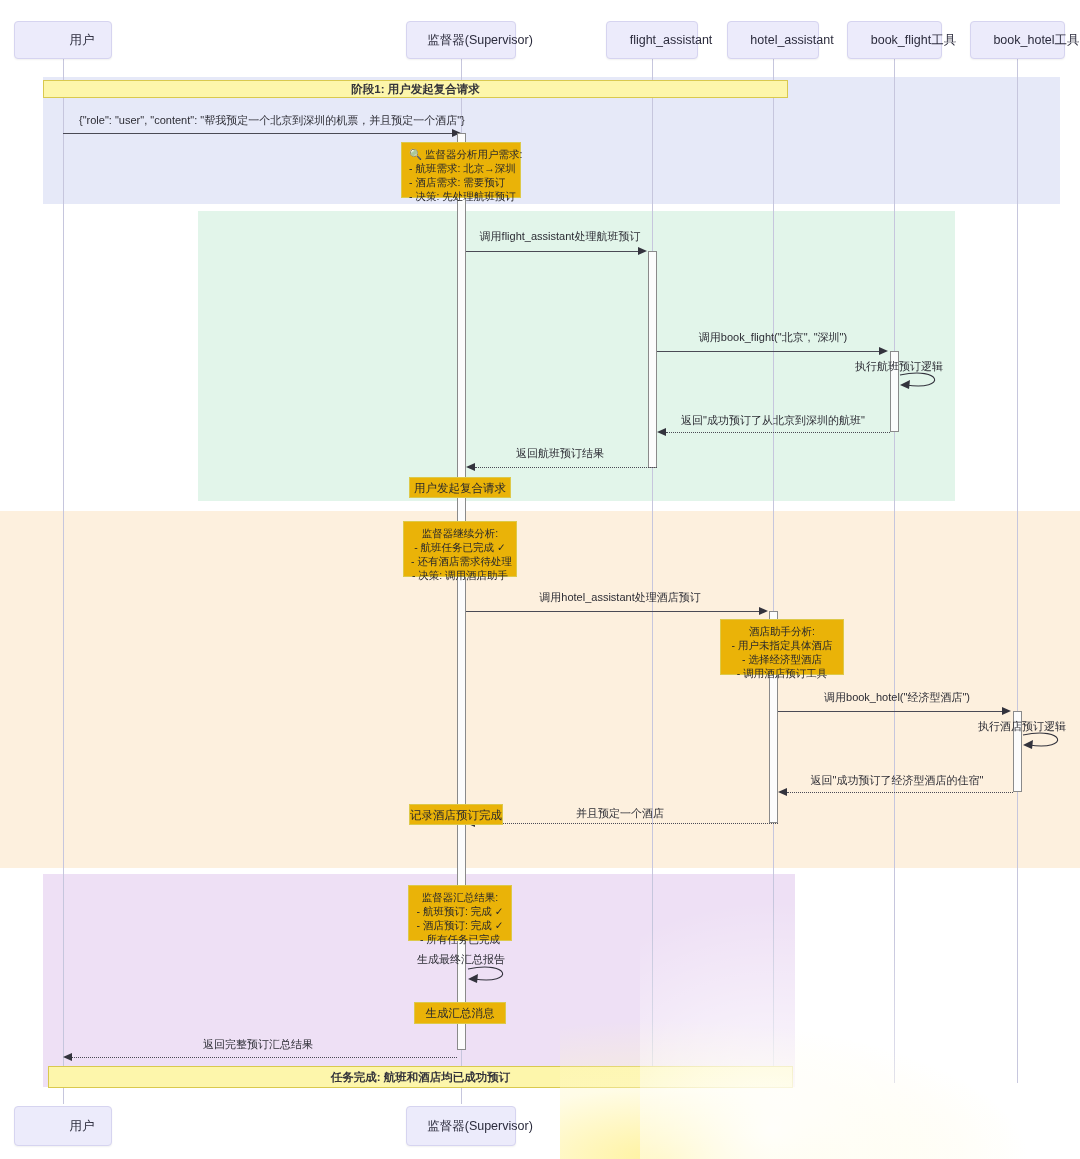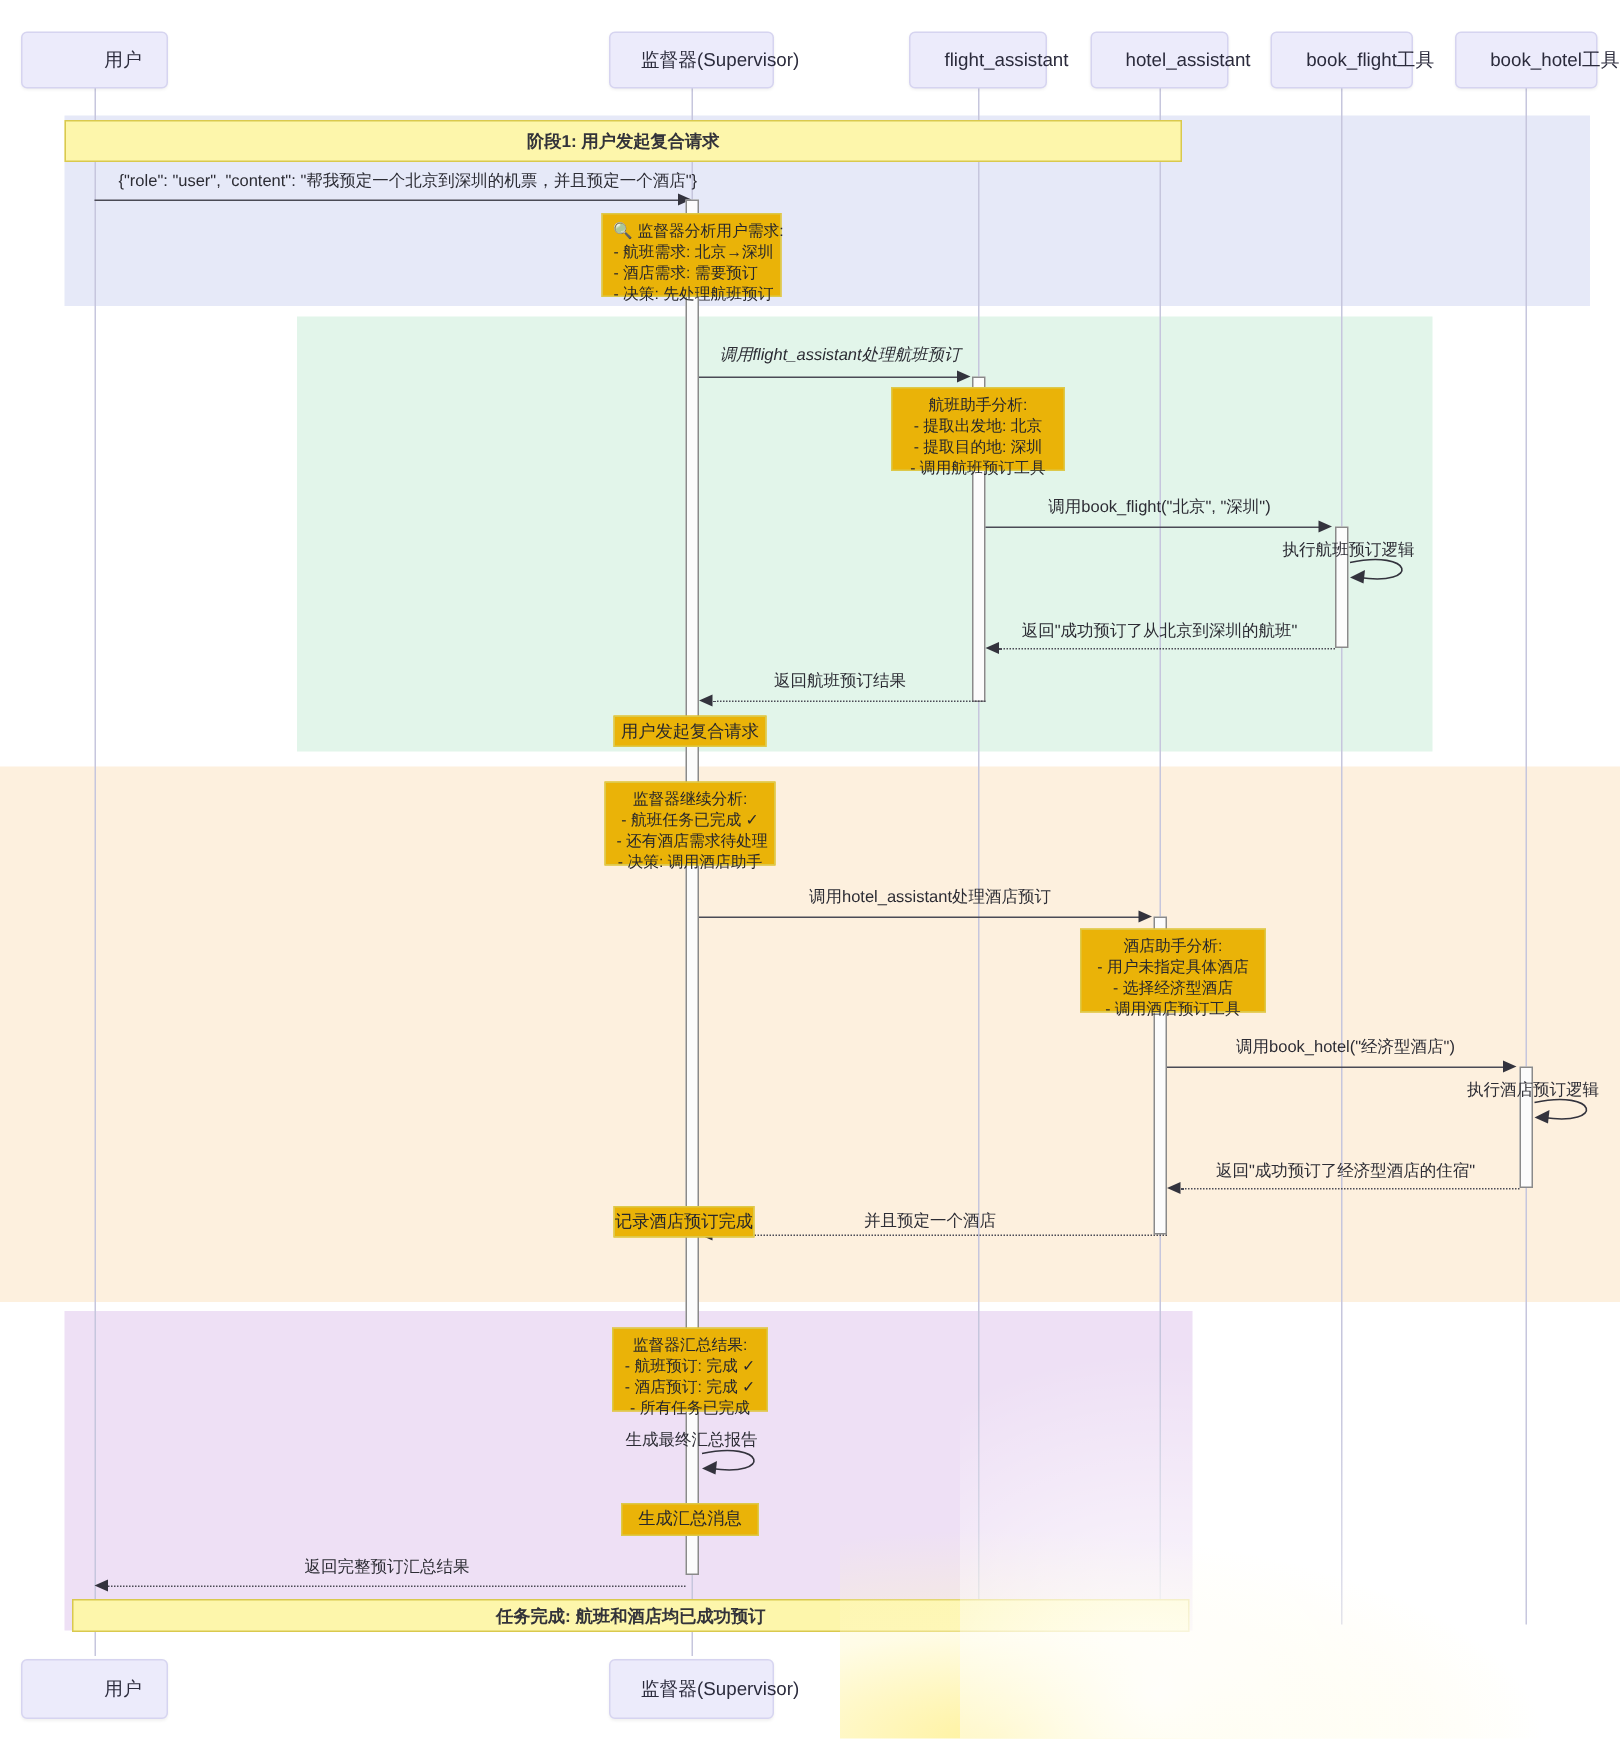--- a/index.html
+++ b/index.html
@@ -105,45 +105,41 @@
   <div class="actor" style="left:727px;top:21px;width:92px;height:38px;">
     <span>hotel_assistant</span>
   </div>
   <div class="actor" style="left:847px;top:21px;width:95px;height:38px;">
     <span>book_flight工具</span>
   </div>
   <div class="actor" style="left:970px;top:21px;width:95px;height:38px;text-align:right;">
     <span>book_hotel工具</span>
   </div>
 
-  <div class="phasebar" style="left:43px;top:80px;width:745px;height:28px;">
+  <div class="phasebar" style="left:43px;top:80px;width:745px;height:18px;">
     <span>阶段1: 用户发起复合请求</span>
   </div>
 
   <div class="msg-label left" style="left:79px;top:113px;">{"role": "user", "content": "帮我预定一个北京到深圳的机票，并且预定一个酒店"}</div>
   <div class="msg-line" style="left:63px;top:133px;width:395px;"></div>
   <div class="arrow-r" style="left:452px;top:128.5px;"></div>
 
   <div class="activation" style="left:457px;top:133px;width:9px;height:917px;"></div>
 
   <div class="note" style="left:401px;top:142px;width:120px;height:56px;"><span>🔍 监督器分析用户需求:
 - 航班需求: 北京→深圳
 - 酒店需求: 需要预订
 - 决策: 先处理航班预订</span></div>
 
-  <div class="msg-label" style="left:560px;top:229px;font-style:italic;">调用flight_assistant处理航班预订</div>
+  <div class="msg-label" style="left:560px;top:229px;">调用flight_assistant处理航班预订</div>
   <div class="msg-line" style="left:466px;top:251px;width:178px;"></div>
   <div class="arrow-r" style="left:638px;top:246.5px;"></div>
 
   <div class="activation" style="left:648px;top:251px;width:9px;height:217px;"></div>
 
-  <div class="note center" style="left:594px;top:258px;width:116px;height:56px;"><span>航班助手分析:
-- 提取出发地: 北京
-- 提取目的地: 深圳
-- 调用航班预订工具</span></div>
 
   <div class="msg-label" style="left:773px;top:330px;">调用book_flight("北京", "深圳")</div>
   <div class="msg-line" style="left:657px;top:351px;width:224px;"></div>
   <div class="arrow-r" style="left:879px;top:346.5px;"></div>
 
   <div class="activation" style="left:890px;top:351px;width:9px;height:81px;"></div>
 
   <div class="msg-label" style="left:899px;top:359px;">执行航班预订逻辑</div>
   <div class="selfloop" style="left:896px;top:369px;">
     <svg width="56" height="24" viewBox="0 0 56 24">

